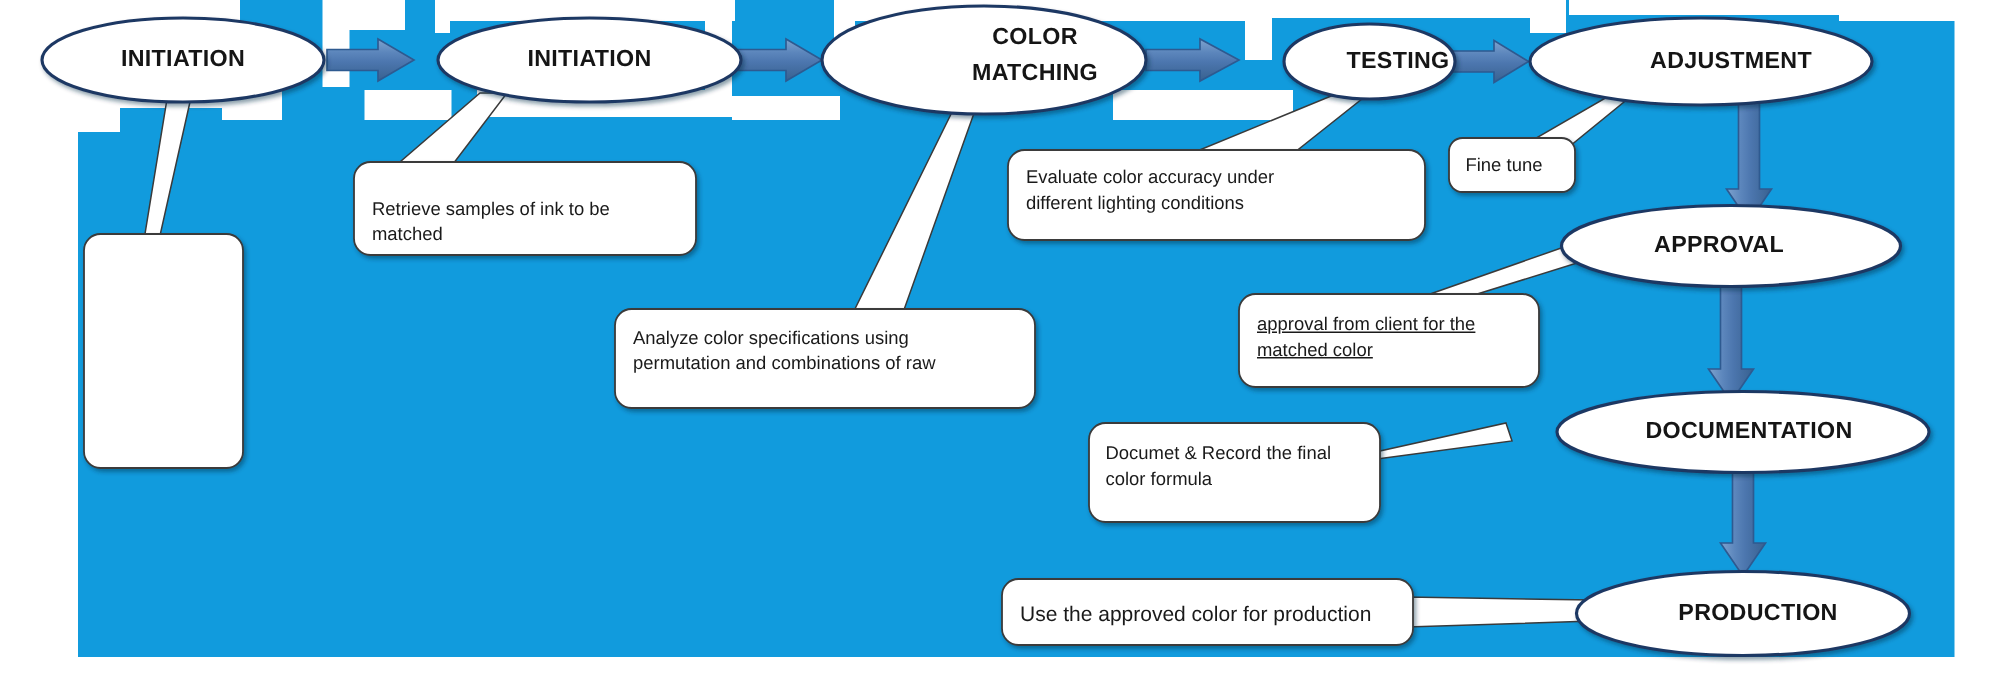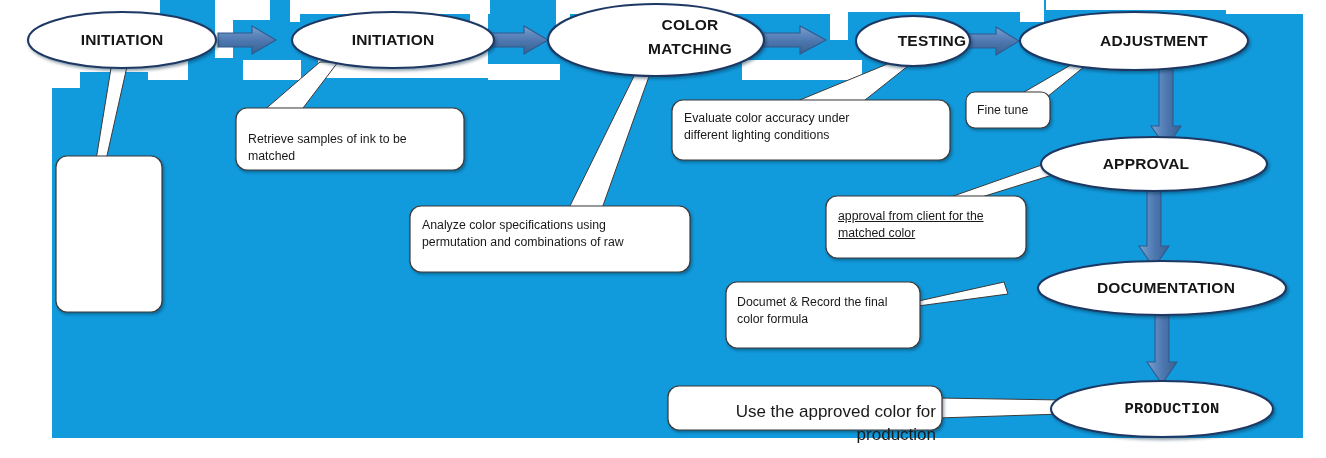--- a/index.html
+++ b/index.html
@@ -50,22 +50,21 @@
   }
   .callout-text {
     position: absolute;
     color: #1a1a1a;
     font-size: 12.3px;
     line-height: 1.38;
     white-space: pre-line;
     pointer-events: none;
   }
   .callout-text.small {
-    font-size: 17px;
-    text-align: right;
+    font-size: 14px;
   }
 </style>
 </head>
 <body>
 
 <div id="canvas">
 
   <div id="bg-blue"></div>
 
   <div class="notch" style="left:52px;  top:0px;   width:28px;  height:88px;"></div>
@@ -174,21 +173,21 @@
 MATCHING</div>
 
   <div class="node-label" style="left:856px; top:32px; width:114px; text-align:center;margin-left:19px;">TESTING</div>
 
   <div class="node-label" style="left:1020px; top:32px; width:268px; text-align:center;">ADJUSTMENT</div>
 
   <div class="node-label" style="left:1041px; top:155px; width:210px; text-align:center;">APPROVAL</div>
 
   <div class="node-label" style="left:1038px; top:279px; width:256px; text-align:center;">DOCUMENTATION</div>
 
-  <div class="node-label" style="left:1051px; top:400px; width:242px; text-align:center;font-family:Liberation Mono, monospace;">PRODUCTION</div>
+  <div class="node-label" style="left:1051px; top:400px; width:242px; text-align:center;">PRODUCTION</div>
 
 
   <div class="callout-text" style="left:248px; top:131px; width:212px;">Retrieve samples of ink to be
 matched</div>
 
   <div class="callout-text" style="left:422px; top:217px; width:266px;">Analyze color specifications using
 permutation and combinations of raw</div>
 
   <div class="callout-text" style="left:684px; top:110px; width:262px;">Evaluate color accuracy under
 different lighting conditions</div>

